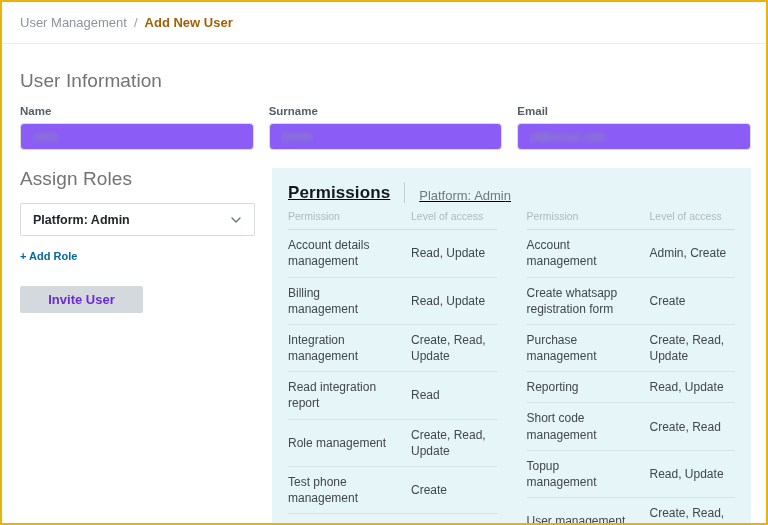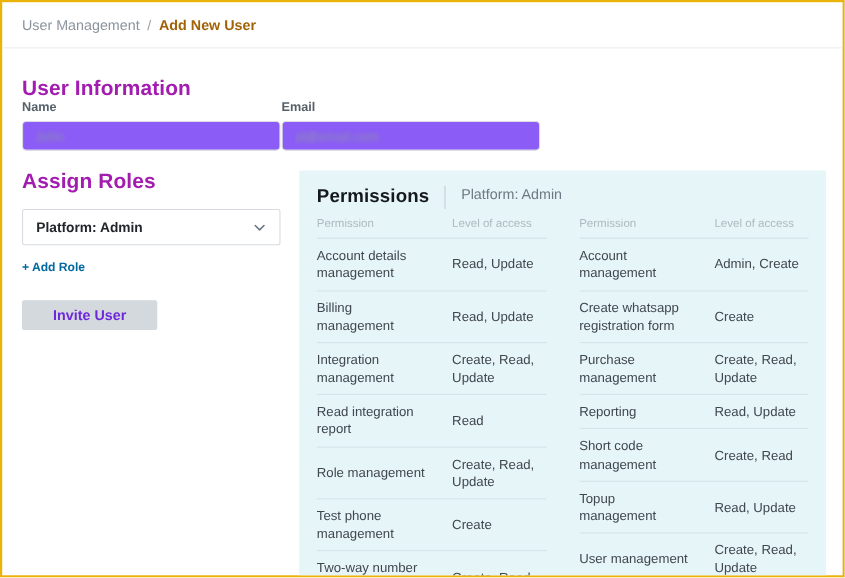--- a/index.html
+++ b/index.html
@@ -22,27 +22,28 @@
     border-bottom: 1px solid #ededed;
     font-size: 13px;
   }
   .crumb-parent { color: #8b949c; text-decoration: none; cursor: pointer; }
   .crumb-sep { color: #9aa1a8; margin: 0 7px; }
   .crumb-current { color: #a16207; font-weight: 700; }
 
   
   .content { padding: 12px 15px 0 18px; }
   .section-title {
-    font-size: 19px; font-weight: 700; color: #a21caf;
+    font-size: 19px; font-weight: 400; color: #737373;
     letter-spacing: 0.1px;
     margin-top: 14px;
   }
 
   .fields-row {
-    display: flex; gap: 1px;
+    display: flex; gap: 15px;
+    margin-top: 13px;
   }
   .field { width: 235px; display: flex; flex-direction: column; }
   .field-label { font-size: 11.5px; font-weight: 600; color: #555f68; margin-bottom: 6px; }
   .text-input {
     width: 100%; height: 27px;
     border: 1px solid #dadee2; border-radius: 4px;
     background: #8b5cf6;
     padding: 0 11px;
     font-family: "Liberation Sans", sans-serif;
     font-size: 12px;
@@ -87,21 +88,21 @@
     font-size: 13px; font-weight: 700;
   }
 
   
   .perm-panel {
     flex: 1;
     background: #e6f5f8;
     padding: 14px 16px 20px 16px;
     min-height: 363px;
   }
-  .perm-head { display: flex; align-items: flex-start; }
+  .perm-head { display: flex; align-items: flex-end; text-decoration: underline; }
   .perm-title { font-size: 17px; font-weight: 700; color: #15191d; letter-spacing: 0.1px; }
   .perm-divider { width: 1px; height: 21px; background: #c3ced4; margin: 0 14px; }
   .perm-subtitle { font-size: 13px; color: #6e7983; }
 
   .perm-grid {
     display: flex; gap: 30px;
     margin-top: 6px;
   }
   .perm-col { flex: 1; min-width: 0; }
 
@@ -130,20 +131,24 @@
   <main class="content">
 
     <h1 class="section-title">User Information</h1>
 
     <div class="fields-row">
       <div class="field">
         <label class="field-label">Name</label>
         <input class="text-input blurred" type="text" value="John" style="">
       </div>
       <div class="field">
+        <label class="field-label">Surname</label>
+        <input class="text-input blurred" type="text" value="Smith" style="">
+      </div>
+      <div class="field">
         <label class="field-label">Email</label>
         <input class="text-input blurred" type="text" value="jd@email.com" style="">
       </div>
     </div>
 
     <div class="lower">
 
       <aside class="roles-col">
         <h1 class="section-title" style="margin-top:0;">Assign Roles</h1>
 

